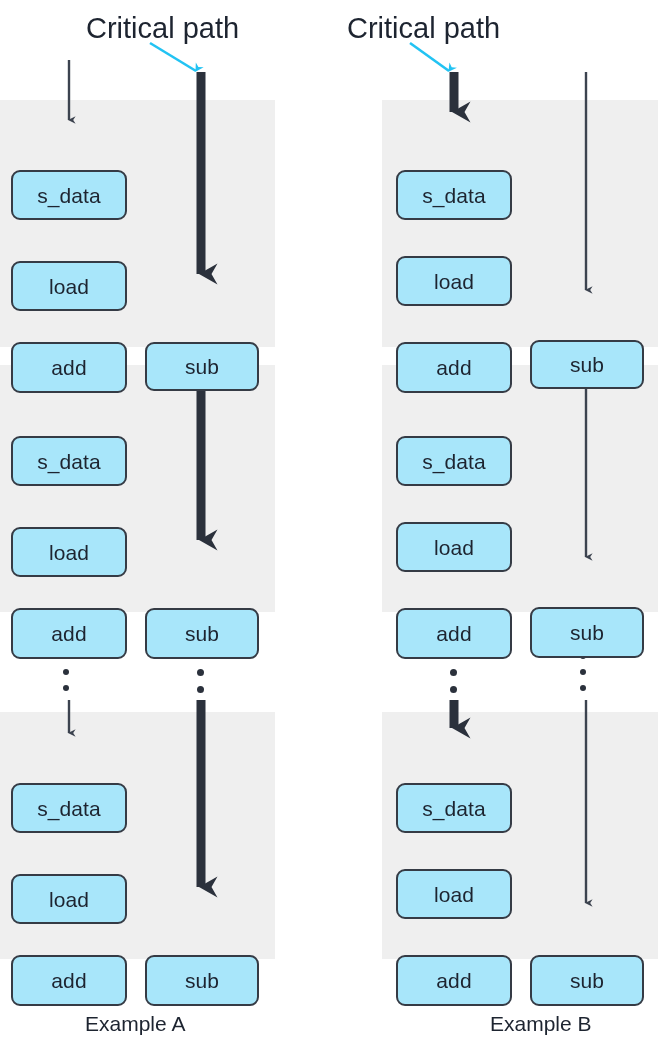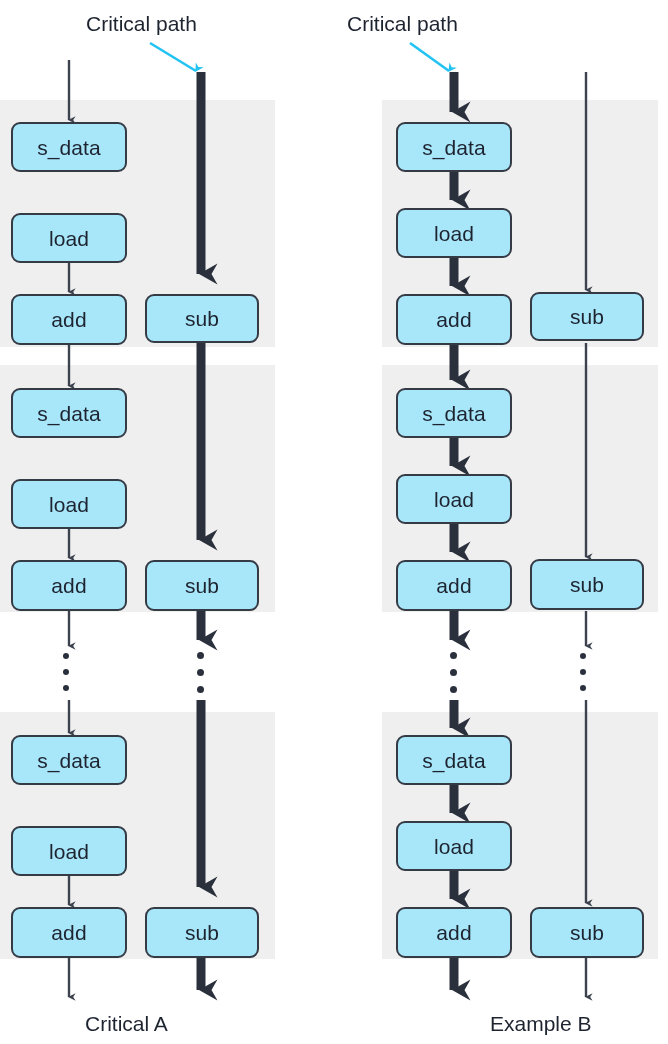--- a/index.html
+++ b/index.html
@@ -40,32 +40,33 @@
     background: #a8e6fa;
     border: 2px solid #353b45;
     border-radius: 9px;
     display: flex;
     align-items: center;
     justify-content: center;
     font-size: 21px;
     color: #1d2430;
     letter-spacing: .1px;
     line-height: 1;
+    margin-top: 48px;
   }
   .caption {
     position: absolute;
     z-index: 4;
     font-size: 21px;
     color: #1d2430;
     white-space: nowrap;
   }
   .annot {
     position: absolute;
     z-index: 4;
-    font-size: 21px;
+    font-size: 29px;
     color: #1d2430;
     white-space: nowrap;
   }
   .dotcol {
     position: absolute;
     z-index: 3;
     display: flex;
     flex-direction: column;
     align-items: center;
   }
@@ -195,16 +196,16 @@
   <div class="node" style="left:530px; top:559px; width:114px; height:51px;">sub</div>
 
   <div class="node" style="left:396px; top:735px; width:116px; height:50px;">s_data</div>
   <div class="node" style="left:396px; top:821px; width:116px; height:50px;">load</div>
   <div class="node" style="left:396px; top:907px; width:116px; height:51px;">add</div>
   <div class="node" style="left:530px; top:907px; width:114px; height:51px;">sub</div>
 
   <div class="annot" style="left:86px; top:12px;">Critical path</div>
   <div class="annot" style="left:347px; top:12px;">Critical path</div>
 
-  <div class="caption" style="left:85px; top:1012px;">Critical A</div>
+  <div class="caption" style="left:85px; top:1012px;">Example A</div>
   <div class="caption" style="left:466px; top:1012px;margin-left:24px;">Example B</div>
 
 </div>
 
 </body></html>

